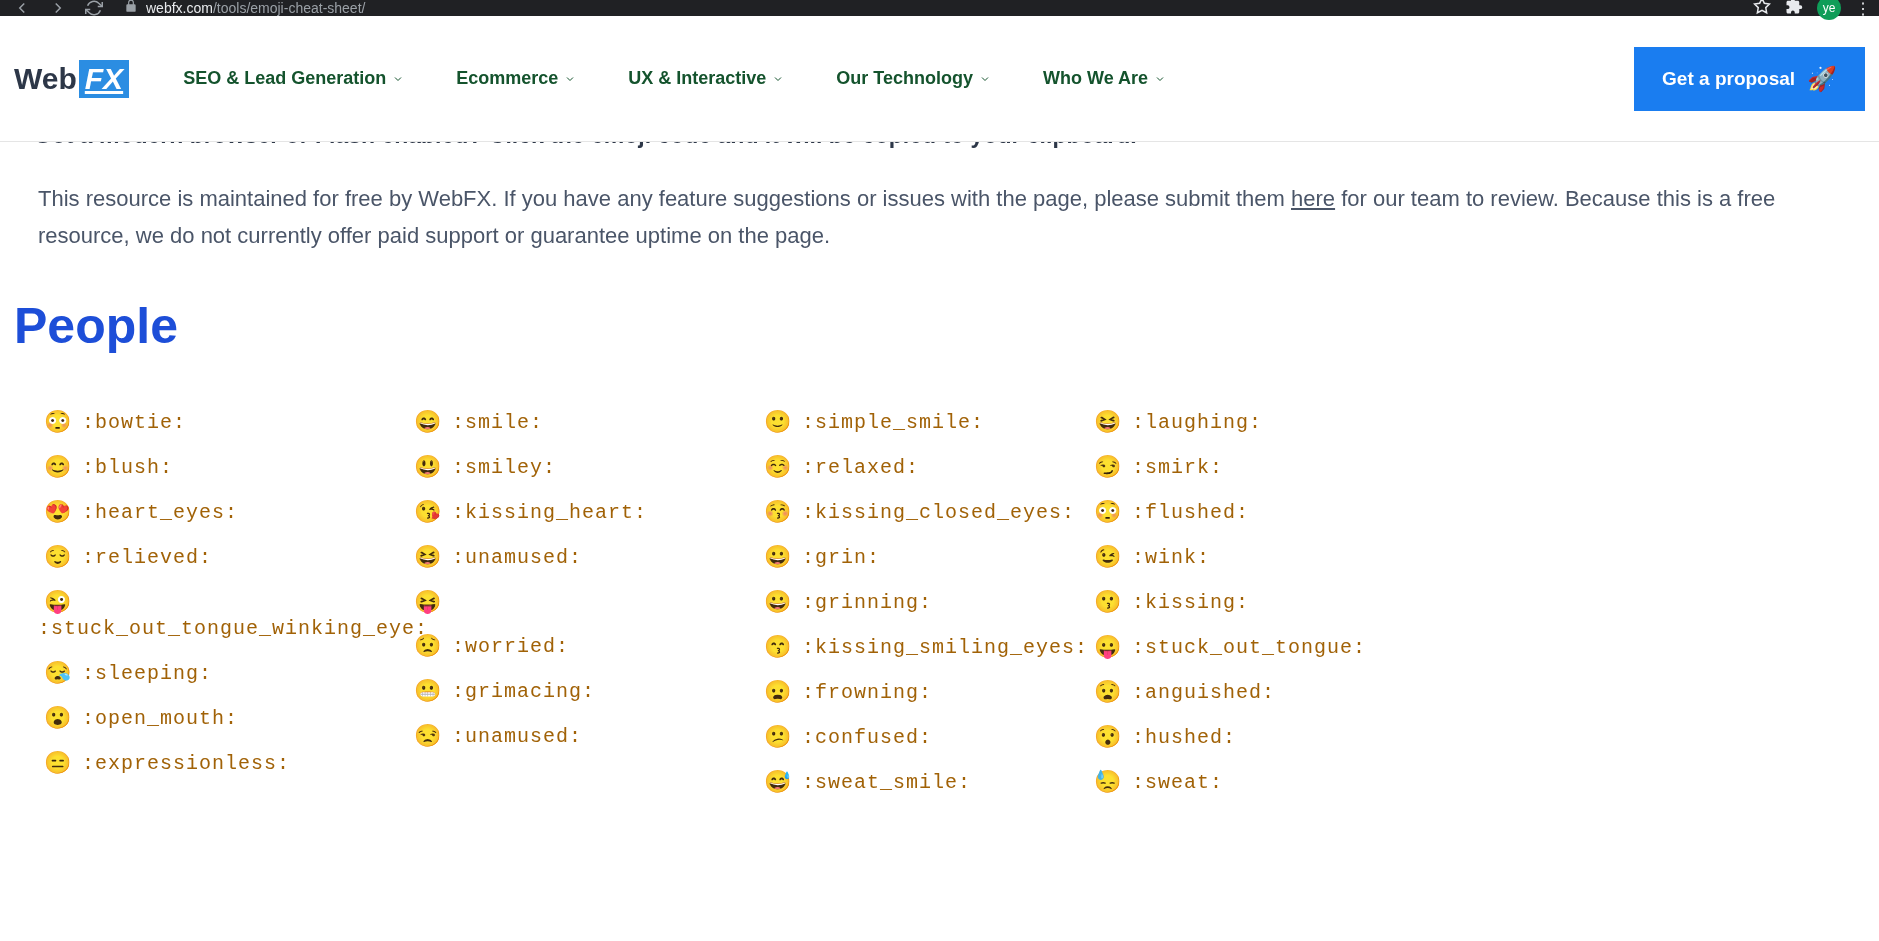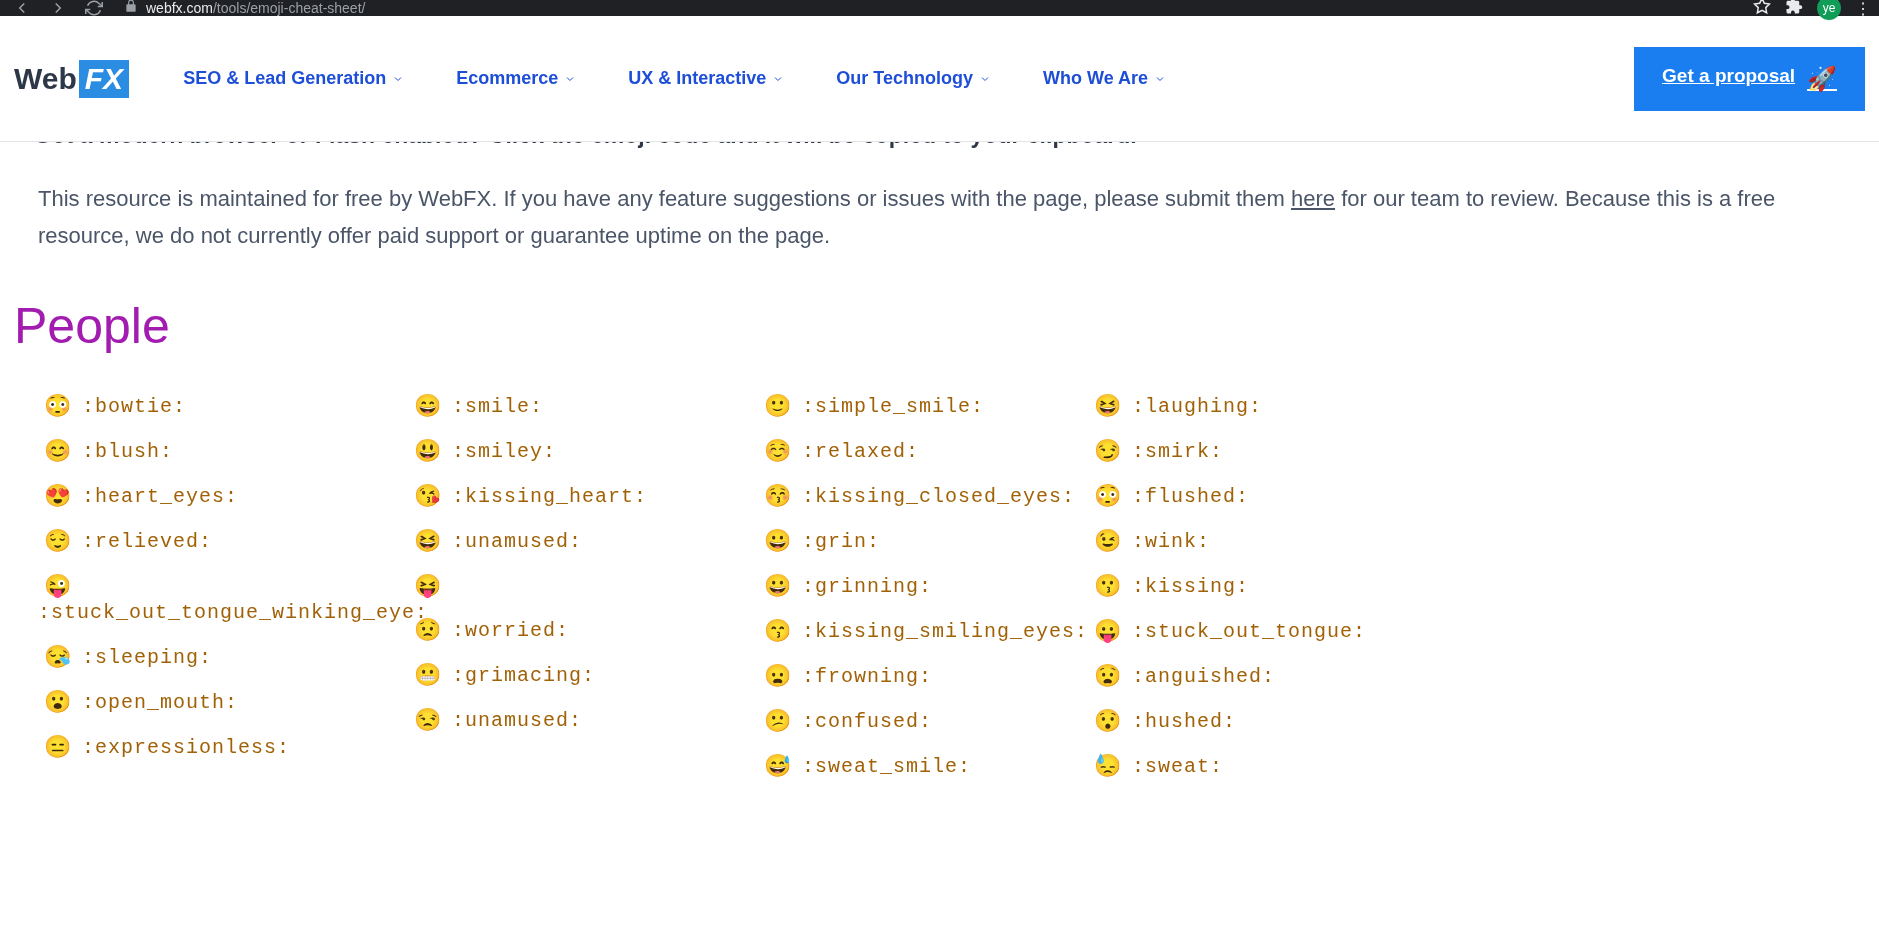--- a/index.html
+++ b/index.html
@@ -12,33 +12,33 @@
     .lock-icon { color: #9aa0a6; }
     .url-text { color: #e8eaed; font-size: 14px; white-space: nowrap; }
     .url-text .path { color: #9aa0a6; }
     .browser-right { display: flex; align-items: center; gap: 14px; margin-left: auto; }
     .star-icon, .ext-icon { color: #e8eaed; }
     .avatar { width: 24px; height: 24px; border-radius: 50%; background: #0f9d58; color: #fff; font-size: 12px; display: flex; align-items: center; justify-content: center; }
     .more-dots { color: #e8eaed; }
     
     .site-header { height: 126px; border-bottom: 1px solid #e5e5e5; display: flex; align-items: center; padding: 0 14px; }
     .logo { display: flex; align-items: center; font-weight: 700; font-size: 30px; color: #2d3748; }
-    .logo-fx { background: #2b8de2; color: #fff; padding: 2px 6px; margin-left: 2px; font-style: italic; }
+    .logo-fx { background: #2b8de2; color: #fff; padding: 2px 6px; margin-left: 2px; font-style: italic; text-decoration: underline; }
     .nav-menu { display: flex; gap: 52px; margin-left: 54px; flex: 1; }
-    .nav-item { color: #1d4ed8; font-size: 18px; font-weight: 600; cursor: pointer; display: flex; align-items: center; gap: 6px; }
+    .nav-item { color: #14532d; font-size: 18px; font-weight: 600; cursor: pointer; display: flex; align-items: center; gap: 6px; }
     .chev { width: 12px; height: 12px; }
-    .cta-btn { background: #1a7df0; color: #fff; border: none; padding: 18px 28px; border-radius: 0; font-size: 19px; font-weight: 700; cursor: pointer; display: flex; align-items: flex-start; gap: 12px; text-decoration: underline; }
+    .cta-btn { background: #1a7df0; color: #fff; border: none; padding: 18px 28px; border-radius: 0; font-size: 19px; font-weight: 700; cursor: pointer; display: flex; align-items: center; gap: 12px; }
     .rocket { font-size: 24px; }
     
     .content { padding: 0 14px; }
     .clip-text { font-size: 23px; color: #2d3748; font-weight: 600; margin-bottom: 22px; overflow: hidden; height: 16px; position: relative; }
     .clip-text-inner { position: relative; top: -20px; }
     .intro { font-size: 22px; color: #4a5568; line-height: 1.7; margin-bottom: 42px; margin-left: 24px; }
     .intro a { color: #4a5568; text-decoration: underline; }
-    .heading { font-size: 50px; font-weight: 400; color: #a21caf; margin-bottom: 40px; }
+    .heading { font-size: 50px; font-weight: 700; color: #1d4ed8; margin-bottom: 56px; }
     
     .emoji-grid { display: grid; grid-template-columns: 370px 350px 330px auto; gap: 0; padding-left: 30px; }
     .emoji-col { display: flex; flex-direction: column; gap: 22px; }
     .emoji-item { display: flex; align-items: flex-start; gap: 14px; flex-wrap: wrap; }
     .emoji { font-size: 22px; line-height: 1; width: 24px; flex-shrink: 0; }
     .emoji-code { font-family: 'Courier New', monospace; font-size: 20px; color: #a16207; letter-spacing: 1px; }
     .emoji-wrap { display: flex; flex-direction: column; gap: 4px; }
     .emoji-wrap .emoji-code { margin-left: -6px; }
   </style>
 </head>

